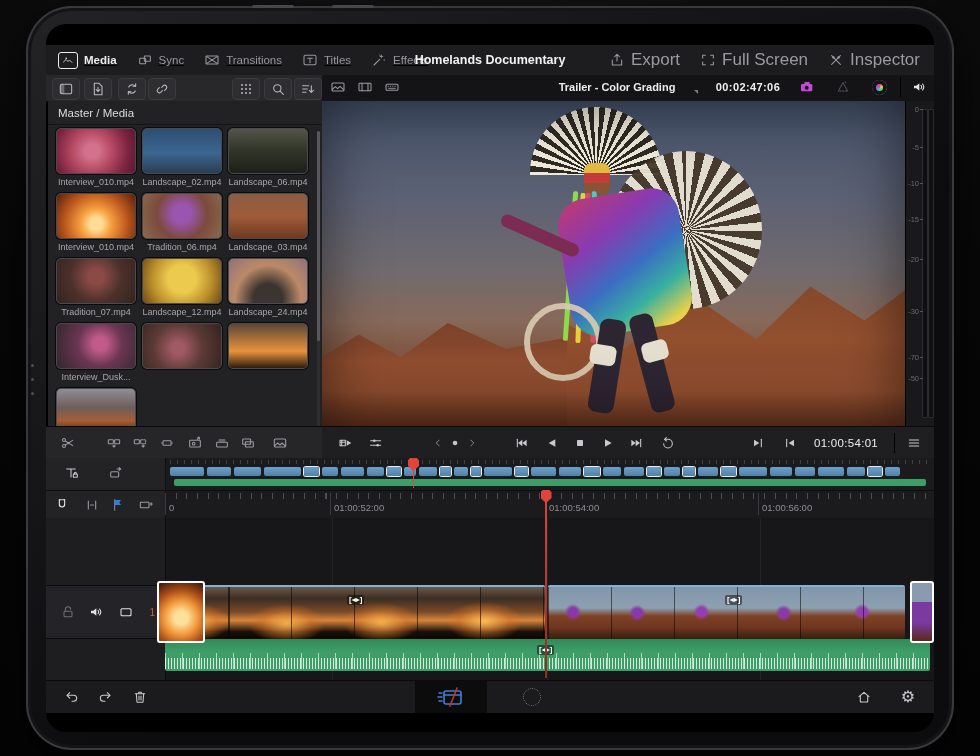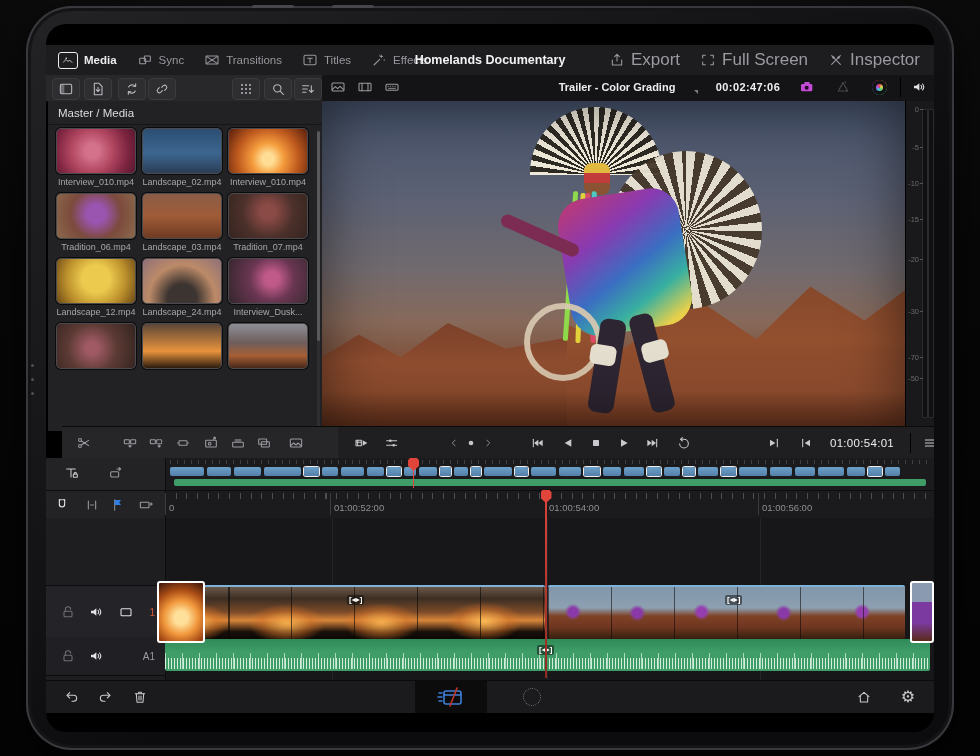--- a/index.html
+++ b/index.html
@@ -15,21 +15,21 @@
 
   
   .abs{position:absolute;}
   .i{width:16px;height:16px;stroke:currentColor;fill:none;stroke-width:1.6;stroke-linecap:round;stroke-linejoin:round;display:block;}
   .tbtn{position:absolute;top:3px;width:26px;height:20px;border-radius:4px;background:var(--btn);
         border:1px solid var(--btnBorder);color:#b9b9bf;display:flex;align-items:center;justify-content:center;}
   .divider{position:absolute;top:3px;width:1px;height:20px;background:#000;}
 
   
   .appbar{top:21px;left:0;right:0;height:30px;background:#1d1d1f;border-bottom:1px solid #0a0a0b;}
-  .tabs{position:absolute;left:12px;top:0;height:30px;display:flex;align-items:center;gap:20px;}
+  .tabs{position:absolute;left:12px;top:0;height:30px;display:flex;align-items:center;gap:20px;text-decoration:underline;}
   .tab{display:flex;align-items:center;gap:6px;color:#96969c;font-size:11.5px;}
   .tab.active{color:#ececee;font-weight:bold;}
   .tab .tic{width:18px;height:15px;border:1px solid currentColor;border-radius:3px;display:flex;align-items:center;justify-content:center;}
   .apptitle{position:absolute;left:0;right:0;top:0;height:30px;display:flex;align-items:center;justify-content:center;
             color:#f2f2f4;font-size:12.5px;font-weight:bold;}
   .actions{position:absolute;right:14px;top:0;height:30px;display:flex;align-items:center;gap:20px;}
   .action{display:flex;align-items:center;gap:6px;color:#9a9aa0;font-size:17px;}
 
   
   .row2{top:51px;left:0;right:0;height:26px;}
@@ -80,21 +80,21 @@
   .armL{position:absolute;left:26px;top:122px;width:84px;height:13px;background:#7c2b52;border-radius:7px;transform:rotate(24deg);}
   .vignette{position:absolute;inset:0;box-shadow:inset 0 0 60px rgba(0,0,0,.55);}
 
   
   .meter{left:859px;top:77px;width:29px;height:325px;background:#19191c;border-left:1px solid #000;}
   .mtick{position:absolute;left:0;width:13px;text-align:right;color:#68686e;font-size:7.5px;}
   .mtick:after{content:"";position:absolute;right:-4px;top:45%;width:3px;height:1px;background:#55555a;}
   .mbar{position:absolute;top:8px;bottom:8px;width:4px;background:#101013;border:1px solid #2c2c30;border-radius:1px;}
 
   
-  .editbar{top:402px;left:16px;right:0;height:32px;background:#1f1f22;border-top:1px solid #0a0a0b;border-bottom:1px solid #0a0a0b;}
+  .editbar{top:402px;left:0;right:0;height:32px;background:#1f1f22;border-top:1px solid #0a0a0b;border-bottom:1px solid #0a0a0b;}
   .editbar .lzone{position:absolute;left:0;top:0;width:276px;height:32px;background:#262629;}
   .ebtn{position:absolute;top:6px;width:24px;height:20px;display:flex;align-items:center;justify-content:center;color:#9a9aa0;}
   .tbtnT{color:#c9c9cd;}
   .jog{position:absolute;top:6px;height:20px;display:flex;align-items:center;justify-content:center;color:#8f8f95;}
   .etc{position:absolute;left:764px;top:0;width:72px;height:32px;display:flex;align-items:center;justify-content:center;
        color:#ededef;font-size:11.5px;letter-spacing:.3px;}
 
   
   .ovrow{top:434px;left:0;right:0;height:32px;background:#1b1b1d;}
   .tl-leftbox{position:absolute;left:0;top:0;width:119px;height:100%;background:#232326;border-right:1px solid #0d0d0e;}
@@ -340,20 +340,24 @@
     <div class="abs media-panel">
       <div class="breadcrumb">Master / Media</div>
       <div class="grid">
             <div class="cell">
               <div class="thumb" style="background: radial-gradient(circle at 45% 50%, rgb(212, 114, 140) 0px, rgb(212, 114, 140) 14%, rgb(176, 69, 95) 45%, rgb(124, 36, 64) 75%, rgb(89, 24, 46));"></div>
               <div class="clabel">Interview_010.mp4</div>
             </div>
             <div class="cell">
               <div class="thumb" style="background: linear-gradient(rgb(44, 78, 114), rgb(60, 102, 144) 55%, rgb(42, 61, 85));"></div>
               <div class="clabel">Landscape_02.mp4</div>
+            </div>
+            <div class="cell">
+              <div class="thumb" style="background: linear-gradient(rgb(85, 84, 74), rgb(51, 55, 42) 45%, rgb(29, 32, 24));"></div>
+              <div class="clabel">Landscape_06.mp4</div>
             </div>
             <div class="cell">
               <div class="thumb" style="background: radial-gradient(circle at 50% 68%, rgb(255, 221, 148) 0px, rgb(255, 221, 148) 12%, rgb(245, 157, 62) 32%, rgb(191, 90, 30) 62%, rgb(87, 31, 12));"></div>
               <div class="clabel">Interview_010.mp4</div>
             </div>
             <div class="cell">
               <div class="thumb" style="background: radial-gradient(circle at 50% 45%, rgb(154, 85, 176) 0px, rgb(154, 85, 176) 20%, rgb(124, 74, 60) 55%, rgb(138, 106, 76));"></div>
               <div class="clabel">Tradition_06.mp4</div>
             </div>
             <div class="cell">
@@ -680,35 +684,20 @@
                 <path d="M15 9.5a3.5 3.5 0 010 5M17.3 7.5a7 7 0 010 9"></path>
               </svg>
             </div>
         <div class="thicon" style="left:72px;color:#e2e2e6">
               <svg class="i" viewBox="0 0 24 24">
                 <rect x="4.5" y="7" width="15" height="10.5" rx="1.5"></rect>
               </svg>
             </div>
         <div class="tnum" style="color:var(--trackNum)">1</div>
       </div>
-      <div class="trackhdr" style="top:119px;height:38px;background:#202024;border-bottom:1px solid #0c0c0d">
-        <div class="thicon" style="left:14px;color:#6e6e74">
-              <svg class="i" viewBox="0 0 24 24">
-                <rect x="6" y="11" width="12" height="8" rx="1.5"></rect>
-                <path d="M8 11V8a4 4 0 018 0"></path>
-              </svg>
-            </div>
-        <div class="thicon" style="left:42px;color:#e2e2e6">
-              <svg class="i" viewBox="0 0 24 24">
-                <path d="M4.5 10v4h3.5l4.5 3.8V6.2L8 10z" fill="currentColor" stroke="none"></path>
-                <path d="M15 9.5a3.5 3.5 0 010 5M17.3 7.5a7 7 0 010 9"></path>
-              </svg>
-            </div>
-        <div class="tnum" style="color:#9a9aa0">A1</div>
-      </div>
 
       <div class="clipplane">
         <div class="gridline" style="left:167px"></div>
         <div class="gridline" style="left:382px"></div>
         <div class="gridline" style="left:595px"></div>
 
         <div class="vclip" style="left:0;width:380px;
              background:
                repeating-linear-gradient(90deg, rgba(8,6,4,.6) 0 1.5px, rgba(0,0,0,0) 1.5px 63px),
                radial-gradient(ellipse 52px 26px at 7% 68%, rgba(255,196,96,.95), rgba(226,122,40,.5) 48%, rgba(0,0,0,0) 75%),

